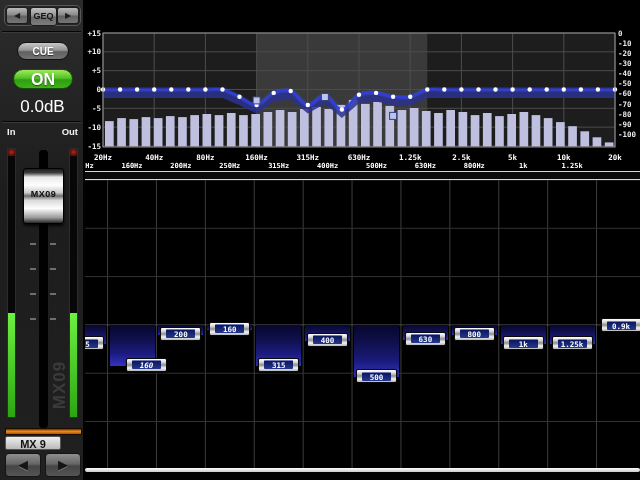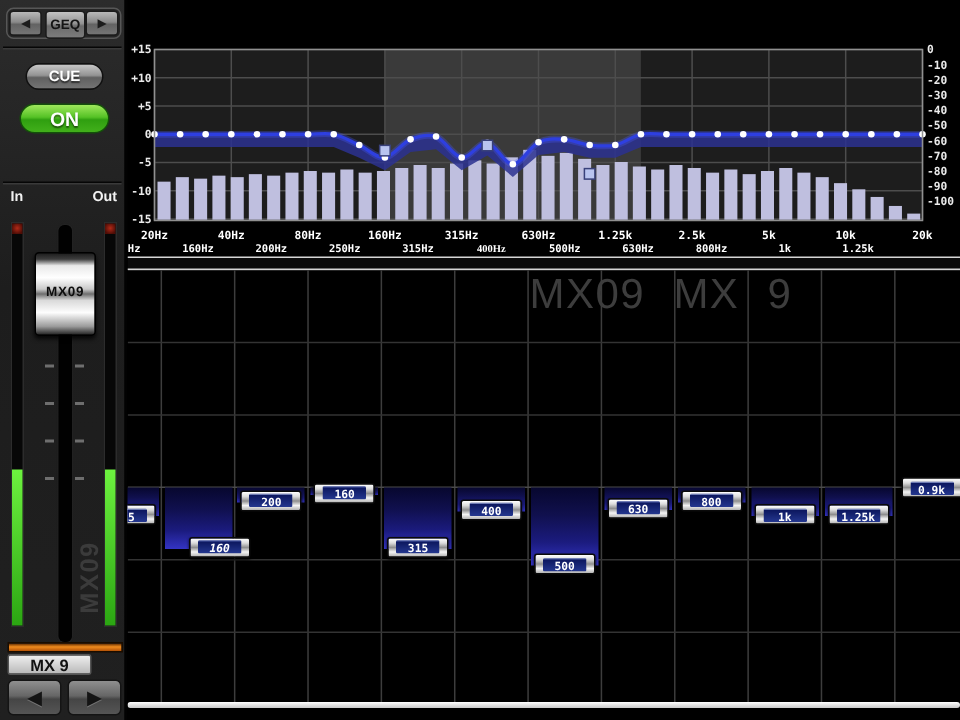--- a/index.html
+++ b/index.html
@@ -16,21 +16,21 @@
           background:linear-gradient(180deg,#b9b9b9,#8a8a8a 45%,#636363 55%,#757575);
           color:#1c1c1c;font-size:8px;line-height:16px;text-align:center;padding:0;}
   #geq-nav-label{position:absolute;left:25px;top:1px;width:25px;height:17px;border:1px solid #1c1c1c;border-radius:3px;
           background:linear-gradient(180deg,#c3c3c3,#929292 45%,#6b6b6b 55%,#7c7c7c);
           color:#141414;font-size:9px;font-weight:bold;line-height:16px;text-align:center;}
   #cue-button{position:absolute;left:17px;top:42px;width:52px;height:18px;border-radius:9px;border:1px solid #111;
           background:linear-gradient(180deg,#c8c8c8,#949494 45%,#606060 55%,#747474);
           color:#fff;font-size:10px;font-weight:bold;text-shadow:0 1px 1px rgba(0,0,0,.6);}
   #on-button{position:absolute;left:13px;top:69px;width:60px;height:20px;border-radius:10px;border:1px solid #14500a;
           background:linear-gradient(180deg,#9fe85c,#55c226 45%,#2f9f10 55%,#42b01b);
-          color:#fff;font-size:13px;font-weight:bold;text-shadow:0 1px 1px rgba(0,0,0,.5);}
+          color:#fff;font-size:16px;font-weight:bold;text-shadow:0 1px 1px rgba(0,0,0,.5);}
   #gain-readout{position:absolute;left:0;top:96px;width:85px;height:22px;color:#fff;font-size:17px;
           text-align:center;line-height:22px;}
   #in-label{position:absolute;left:7px;top:126px;color:#f2f2f2;font-size:9.5px;font-weight:bold;}
   #out-label{position:absolute;right:5px;top:126px;color:#f2f2f2;font-size:9.5px;font-weight:bold;}
   .meter{position:absolute;top:148px;width:9px;height:270px;background:#070707;border:1px solid #2c2c2c;box-sizing:border-box;}
   .meter .led{position:absolute;left:0;top:0;width:100%;height:7px;
           background:radial-gradient(circle at 50% 45%,#b02a18,#4e0d06 75%);}
   .meter .green{position:absolute;left:0;top:164px;width:100%;height:104px;
           background:linear-gradient(180deg,#6df23f,#2ba512);}
   #input-meter{left:7px;} #output-meter{left:69px;}
@@ -111,20 +111,21 @@
 
   <aside id="sidebar">
     <div id="geq-nav">
       <button class="navbtn" style="left:1px">◀</button>
       <div id="geq-nav-label">GEQ</div>
       <button class="navbtn" style="right:1px">▶</button>
     </div>
     <div class="side-sep" style="top:31px"></div>
     <button id="cue-button">CUE</button>
     <button id="on-button">ON</button>
+    <div id="gain-readout">0.0dB</div>
     <div class="side-sep" style="top:121px"></div>
     <span id="in-label">In</span>
     <span id="out-label">Out</span>
 
     <div class="meter" id="input-meter">
       <div class="led"></div>
       <div class="green"></div>
     </div>
     <div class="meter" id="output-meter">
       <div class="led"></div>
@@ -277,21 +278,20 @@
       <text x="222.8" y="131.5" text-anchor="middle" fill="#ffffff" font-size="7.5" font-weight="bold" font-family="DejaVu Sans Mono, monospace">315Hz</text>
       <text x="274" y="131.5" text-anchor="middle" fill="#ffffff" font-size="7.5" font-weight="bold" font-family="DejaVu Sans Mono, monospace">630Hz</text>
       <text x="325.20000000000005" y="131.5" text-anchor="middle" fill="#ffffff" font-size="7.5" font-weight="bold" font-family="DejaVu Sans Mono, monospace">1.25k</text>
       <text x="376.40000000000003" y="131.5" text-anchor="middle" fill="#ffffff" font-size="7.5" font-weight="bold" font-family="DejaVu Sans Mono, monospace">2.5k</text>
       <text x="427.6" y="131.5" text-anchor="middle" fill="#ffffff" font-size="7.5" font-weight="bold" font-family="DejaVu Sans Mono, monospace">5k</text>
       <text x="478.8" y="131.5" text-anchor="middle" fill="#ffffff" font-size="7.5" font-weight="bold" font-family="DejaVu Sans Mono, monospace">10k</text>
       <text x="530" y="131.5" text-anchor="middle" fill="#ffffff" font-size="7.5" font-weight="bold" font-family="DejaVu Sans Mono, monospace">20k</text>
     </svg>
 
   <div id="faders">
-    <div id="main-watermark">MX09 MX 9</div>
     <svg id="fgrid" width="555" height="318">
         <line x1="22.55" y1="18" x2="22.55" y2="306" stroke="#3d3d3d" stroke-width="1"></line>
         <line x1="71.45" y1="18" x2="71.45" y2="306" stroke="#3d3d3d" stroke-width="1"></line>
         <line x1="120.35" y1="18" x2="120.35" y2="306" stroke="#3d3d3d" stroke-width="1"></line>
         <line x1="169.25" y1="18" x2="169.25" y2="306" stroke="#3d3d3d" stroke-width="1"></line>
         <line x1="218.15" y1="18" x2="218.15" y2="306" stroke="#3d3d3d" stroke-width="1"></line>
         <line x1="267.05" y1="18" x2="267.05" y2="306" stroke="#3d3d3d" stroke-width="1"></line>
         <line x1="315.95" y1="18" x2="315.95" y2="306" stroke="#3d3d3d" stroke-width="1"></line>
         <line x1="364.85" y1="18" x2="364.85" y2="306" stroke="#3d3d3d" stroke-width="1"></line>
         <line x1="413.75" y1="18" x2="413.75" y2="306" stroke="#3d3d3d" stroke-width="1"></line>
@@ -325,21 +325,21 @@
       <div class="bfl" style="left: 120.8px; width: 48px;">250Hz</div>
       <div class="bfill" style="left: 122.3px; width: 45px; top: 163px; height: 4.868px;"></div>
       <div class="bcap" style="left: 124.3px; width: 41px; top: 159.868px;">
         <div class="bplate">160</div>
       </div>
       <div class="bfl" style="left: 169.7px; width: 48px;">315Hz</div>
       <div class="bfill" style="left: 171.2px; width: 45px; top: 163px; height: 40.647px;"></div>
       <div class="bcap" style="left: 173.2px; width: 41px; top: 195.647px;">
         <div class="bplate">315</div>
       </div>
-      <div class="bfl" style="left: 218.6px; width: 48px; font-family: Liberation Serif, serif;">400Hz</div>
+      <div class="bfl" style="left: 218.6px; width: 48px;">400Hz</div>
       <div class="bfill" style="left: 220.1px; width: 45px; top: 163px; height: 15.505px;"></div>
       <div class="bcap" style="left: 222.1px; width: 41px; top: 170.505px; text-decoration: underline;">
         <div class="bplate">400</div>
       </div>
       <div class="bfl" style="left: 267.5px; width: 48px;">500Hz</div>
       <div class="bfill" style="left: 269px; width: 45px; top: 163px; height: 52.251px;"></div>
       <div class="bcap" style="left: 271px; width: 41px; top: 207.251px;">
         <div class="bplate">500</div>
       </div>
       <div class="bfl" style="left: 316.4px; width: 48px;">630Hz</div>

